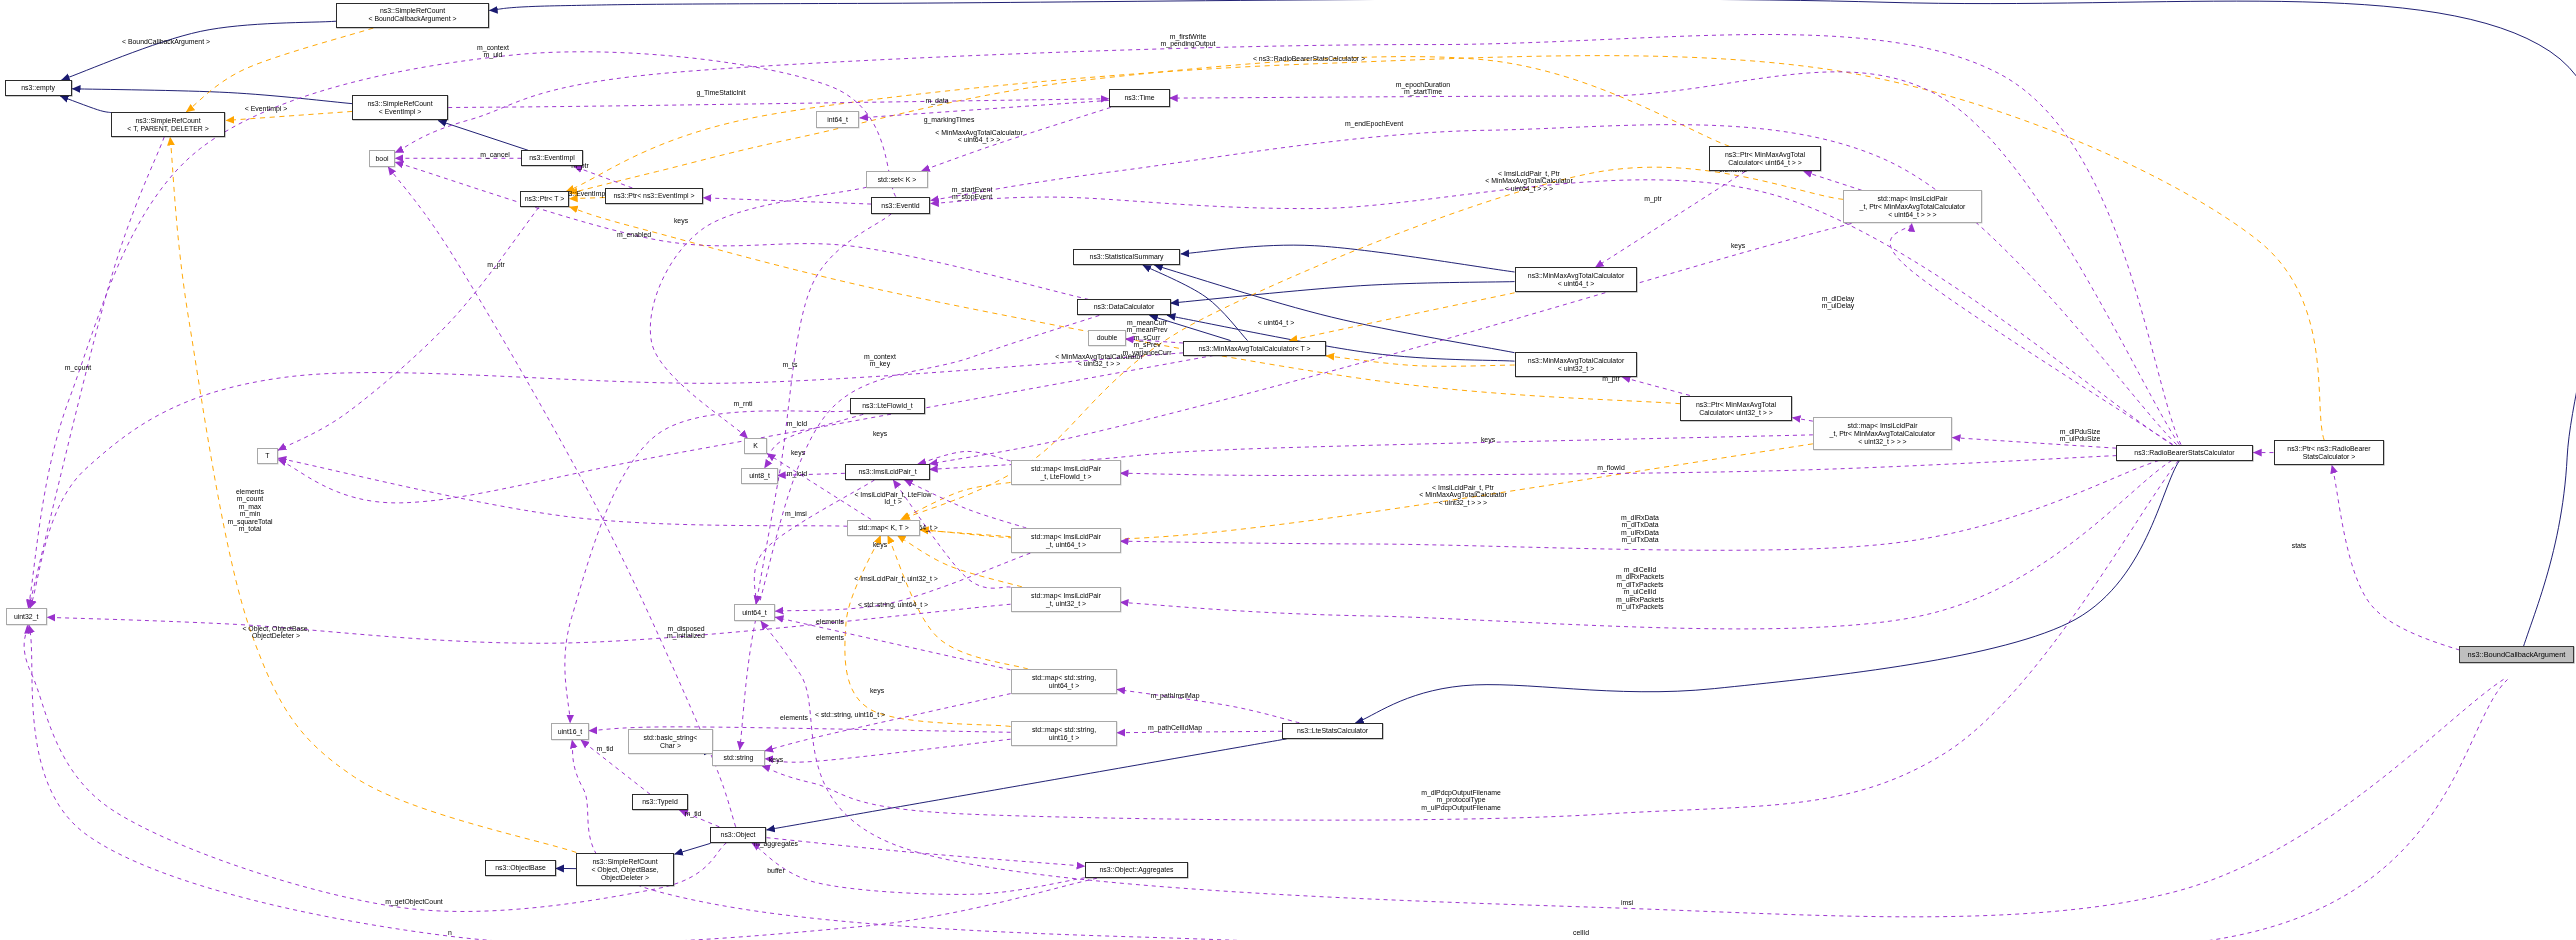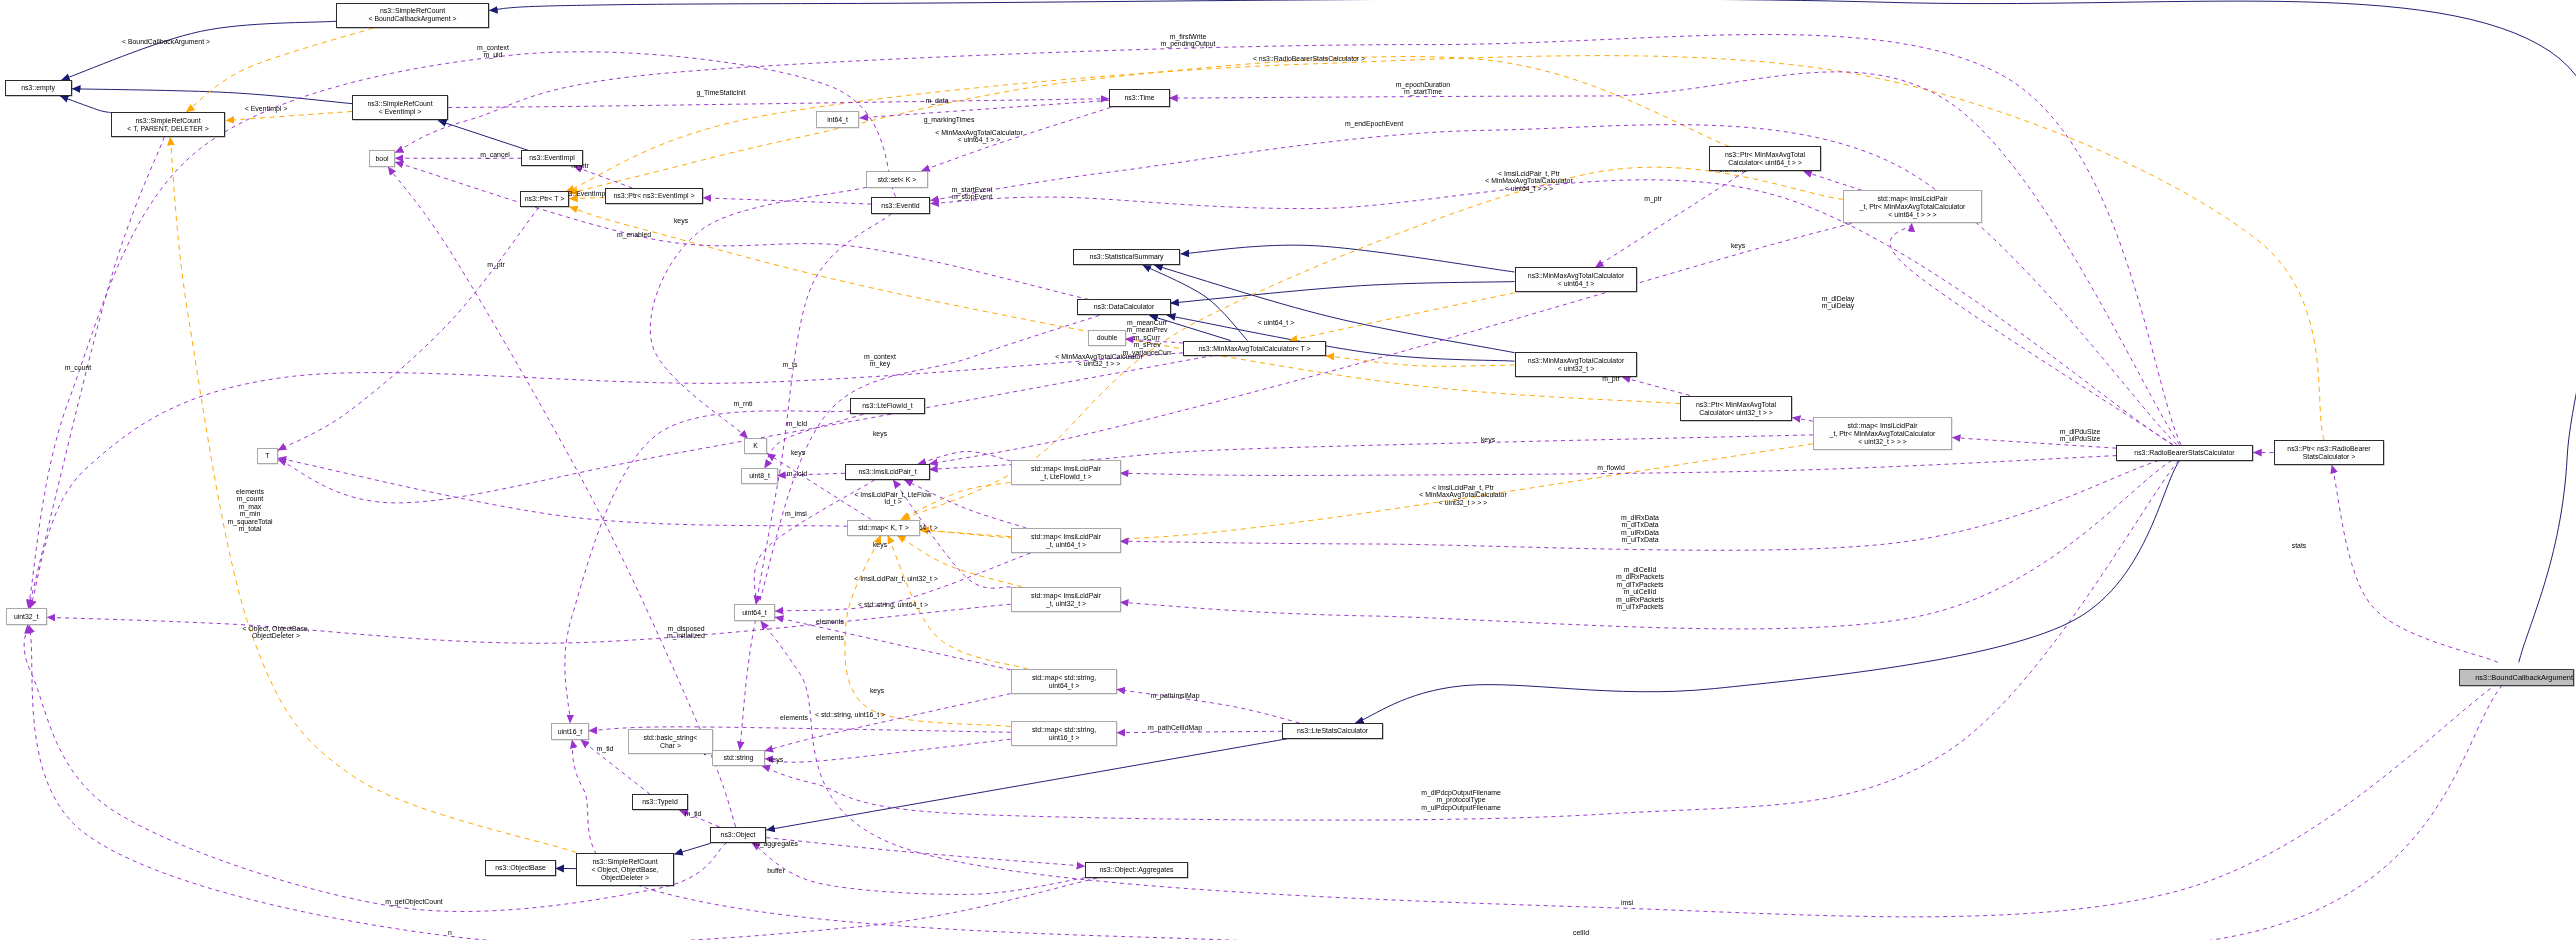--- a/index.html
+++ b/index.html
@@ -455,21 +455,21 @@
       <div>_t, Ptr&lt; MinMaxAvgTotalCalculator</div>
       <div>&lt; uint32_t &gt; &gt; &gt;</div>
     </div>
     <div class="node" style="left: 2116px; top: 445px; width: 137px; height: 16px;">
       <div>ns3::RadioBearerStatsCalculator</div>
     </div>
     <div class="node" style="left: 2274px; top: 440px; width: 110px; height: 25px;">
       <div>ns3::Ptr&lt; ns3::RadioBearer</div>
       <div>StatsCalculator &gt;</div>
     </div>
-    <div class="node main" style="left: 2459px; top: 669px; width: 115px; height: 17px; align-items: flex-end;">
+    <div class="node main" style="left: 2459px; top: 646px; width: 115px; height: 17px;">
       <div>ns3::BoundCallbackArgument</div>
     </div>
     <div class="node" style="left: 850px; top: 398px; width: 75px; height: 16px;">
       <div>ns3::LteFlowId_t</div>
     </div>
     <div class="node external" style="left: 744px; top: 438px; width: 23px; height: 16px;">
       <div>K</div>
     </div>
     <div class="node external" style="left: 741px; top: 468px; width: 37px; height: 16px;">
       <div>uint8_t</div>

